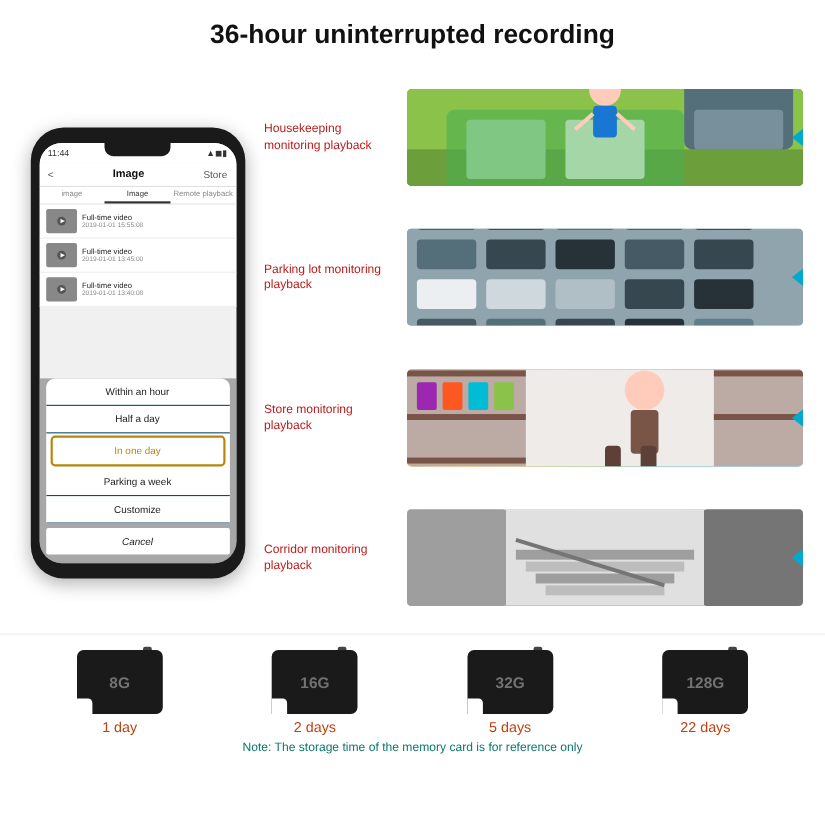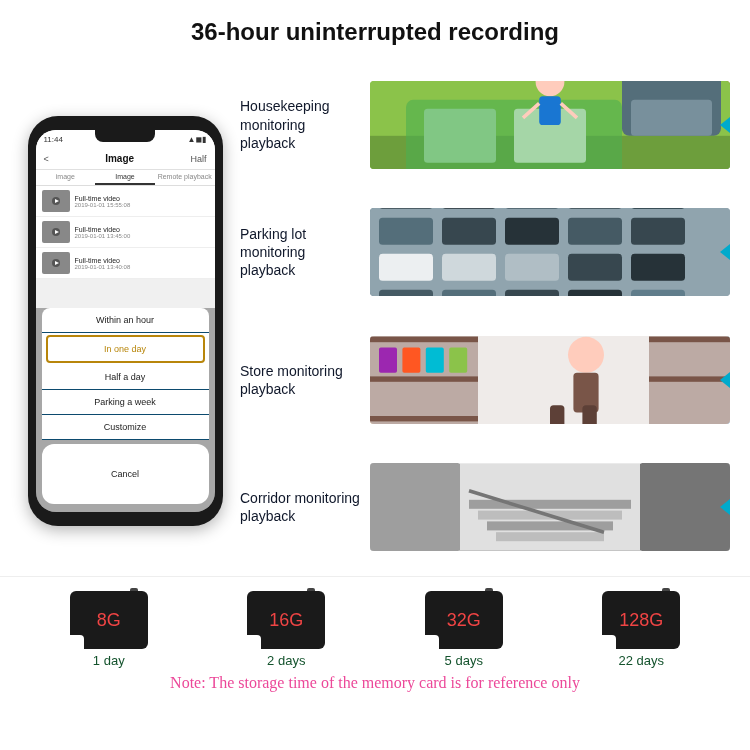--- a/index.html
+++ b/index.html
@@ -174,46 +174,47 @@
     .phone-dropdown-item.highlighted {
       color: #b8860b;
       border: 2px solid #b8860b;
       border-radius: 4px;
       margin: 2px 4px;
     }
     .phone-cancel {
       background: #fff;
       text-align: center;
       font-size: 9px;
-      padding: 25px 0;
+      padding: 7px 0;
       color: #222;
       margin: 4px 6px 8px;
-      border-radius: 12px;
+      border-radius: 2px;
+      font-style: italic;
     }
 
     
     .right-side {
       flex: 1;
       display: flex;
       flex-direction: column;
       gap: 6px;
       padding-top: 8px;
       padding-bottom: 8px;
     }
     .scenario-row {
       display: flex;
       align-items: center;
       gap: 10px;
       flex: 1;
     }
     .scenario-label {
       width: 120px;
       flex-shrink: 0;
-      font-size: 14px;
-      color: #0f172a;
+      font-size: 11px;
+      color: #b91c1c;
       line-height: 1.3;
     }
     .scenario-image {
       flex: 1;
       height: 88px;
       border-radius: 4px;
       overflow: hidden;
       position: relative;
     }
     
@@ -280,35 +281,34 @@
       content: '';
       position: absolute;
       top: -3px;
       right: 10px;
       width: 8px;
       height: 3px;
       background: #444;
       border-radius: 2px 2px 0 0;
     }
     .sd-label {
-      font-size: 18px;
-      font-weight: normal;
-      color: #ef4444;
+      font-size: 14px;
+      font-weight: bold;
+      color: #737373;
       z-index: 1;
     }
     .sd-days {
       font-size: 13px;
-      color: #14532d;
+      color: #c2410c;
     }
     .sd-note {
       text-align: center;
-      font-size: 16px;
-      color: #ec4899;
+      font-size: 11px;
+      color: #0f766e;
       margin-top: 4px;
-      font-family: Liberation Serif, serif;
     }
 
     
     .scenario-indicator {
       position: absolute;
       right: 0;
       top: 50%;
       transform: translateY(-50%);
       width: 0;
       height: 0;
@@ -332,21 +332,21 @@
       <div class="phone-screen">
 
         <div class="phone-status-bar">
           <span>11:44</span>
           <span>▲◼▮</span>
         </div>
 
         <div class="phone-nav">
           <span class="phone-nav-side">&lt;</span>
           <span class="phone-nav-title">Image</span>
-          <span class="phone-nav-side">Half</span>
+          <span class="phone-nav-side">Store</span>
         </div>
 
         <div class="phone-tabs">
           <div class="phone-tab">image</div>
           <div class="phone-tab active">Image</div>
           <div class="phone-tab">Remote playback</div>
         </div>
 
         <div class="phone-list">
           <div class="phone-list-item">
@@ -383,22 +383,22 @@
             <div class="phone-item-text">
               <div class="phone-item-title">Full-time video</div>
               <div class="phone-item-date">2019-01-01 13:40:08</div>
             </div>
           </div>
         </div>
 
         <div class="phone-dropdown">
           <div class="phone-dropdown-menu">
             <div class="phone-dropdown-item">Within an hour</div>
+            <div class="phone-dropdown-item">Half a day</div>
             <div class="phone-dropdown-item highlighted">In one day</div>
-            <div class="phone-dropdown-item">Half a day</div>
             <div class="phone-dropdown-item">Parking a week</div>
             <div class="phone-dropdown-item">Customize</div>
           </div>
           <div class="phone-cancel">Cancel</div>
         </div>
       </div>
     </div>
   </div>
 
   <div class="right-side">

